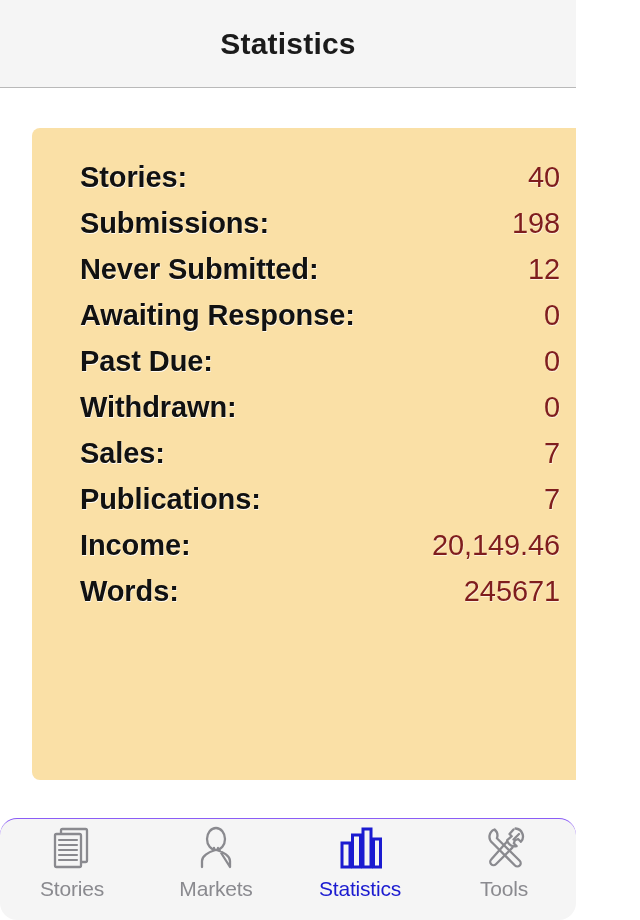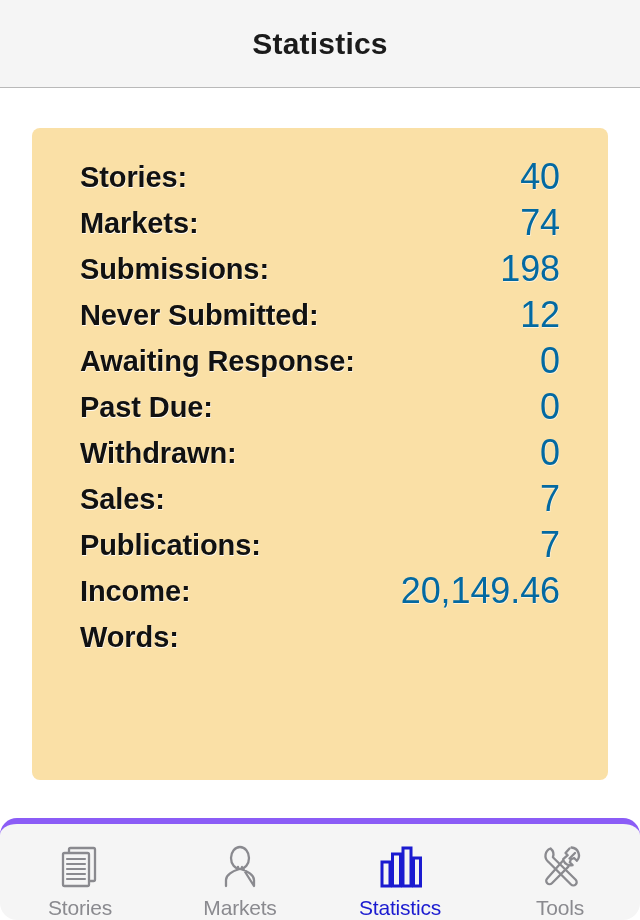--- a/index.html
+++ b/index.html
@@ -4,21 +4,21 @@
 <style>
   * { box-sizing: border-box; margin: 0; padding: 0; }
   html, body {
     width: 640px; height: 920px;
     background: #ffffff;
     font-family: "Liberation Sans", sans-serif;
     -webkit-font-smoothing: antialiased;
   }
   #app {
     position: relative;
-    width: 640px; height: 920px;
+    width: 576px; height: 920px;
     overflow: hidden;
     background: #ffffff;
     display: flex;
     flex-direction: column;
   }
 
   
   .navbar {
     height: 88px;
     flex: 0 0 88px;
@@ -62,35 +62,35 @@
     white-space: nowrap;
   }
   .stat-label {
     font-size: 29px;
     font-weight: bold;
     color: #111111;
     text-shadow: 0.5px 1px 0 rgba(255,255,255,0.85);
     letter-spacing: -0.1px;
   }
   .stat-value {
-    font-size: 36px;
+    font-size: 29px;
     font-weight: normal;
-    color: #0369a1;
+    color: #7f1d1d;
     text-shadow: 0.5px 1px 0 rgba(255,255,255,0.6);
     letter-spacing: -0.1px;
   }
 
   
   .tabbar {
     flex: 0 0 102px;
     height: 102px;
     background: #f5f5f5;
-    border-top: 6px solid #8b5cf6;
-    display: flex;
-    align-items: flex-end;
+    border-top: 1px solid #8b5cf6;
+    display: flex;
+    align-items: flex-start;
     border-radius: 17px;
   }
   .tab {
     flex: 1 1 20%;
     display: flex;
     flex-direction: column;
     align-items: center;
     justify-content: center;
     padding-top: 6px;
     cursor: pointer;
@@ -121,24 +121,20 @@
   </div>
 
   <div class="content">
     <div class="stats-card" id="stats-card">
 
     <div class="stat-row">
           <span class="stat-label">Stories:</span>
           <span class="stat-value">40</span>
         </div>
         <div class="stat-row">
-          <span class="stat-label">Markets:</span>
-          <span class="stat-value">74</span>
-        </div>
-        <div class="stat-row">
           <span class="stat-label">Submissions:</span>
           <span class="stat-value">198</span>
         </div>
         <div class="stat-row">
           <span class="stat-label">Never Submitted:</span>
           <span class="stat-value">12</span>
         </div>
         <div class="stat-row">
           <span class="stat-label">Awaiting Response:</span>
           <span class="stat-value">0</span>
@@ -158,20 +154,21 @@
         <div class="stat-row">
           <span class="stat-label">Publications:</span>
           <span class="stat-value">7</span>
         </div>
         <div class="stat-row">
           <span class="stat-label">Income:</span>
           <span class="stat-value">20,149.46</span>
         </div>
         <div class="stat-row">
           <span class="stat-label">Words:</span>
+          <span class="stat-value">245671</span>
         </div>
       </div>
   </div>
 
   <div class="tabbar" id="tabbar">
 
   <div class="tab">
         <div class="tab-icon">
           <svg width="44" height="46" viewBox="0 0 44 46">
             <rect x="11" y="4" width="26" height="33" rx="1.5" fill="none" stroke="#8a8a8f" stroke-width="2.3" stroke-linecap="round" stroke-linejoin="round"></rect>

